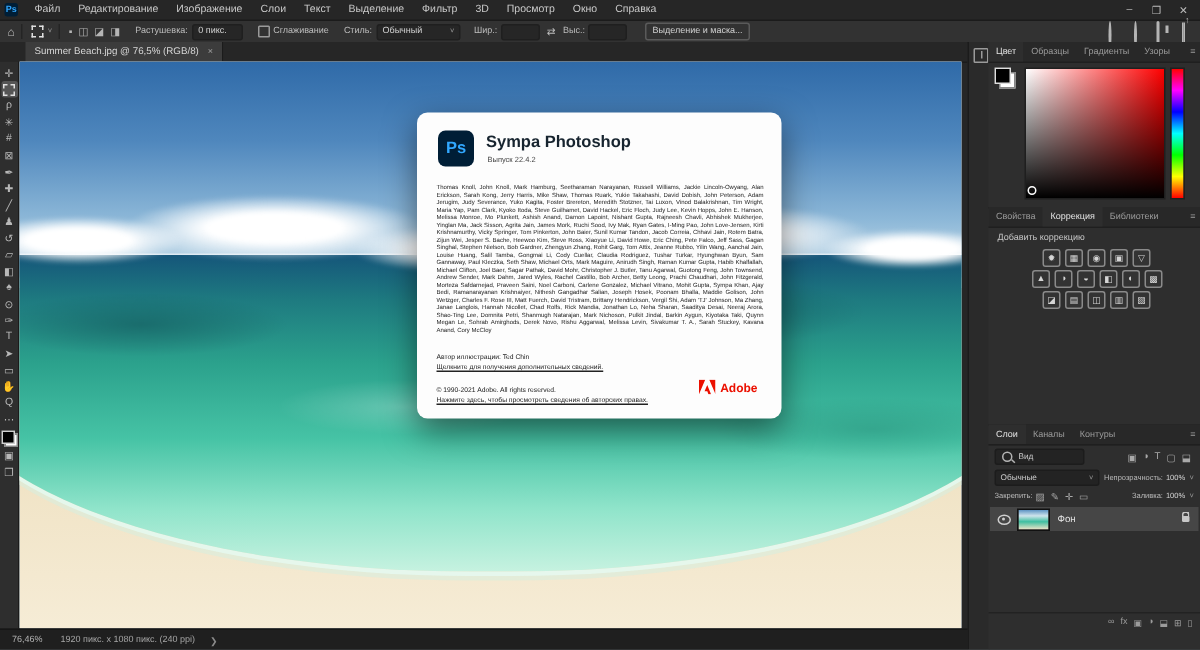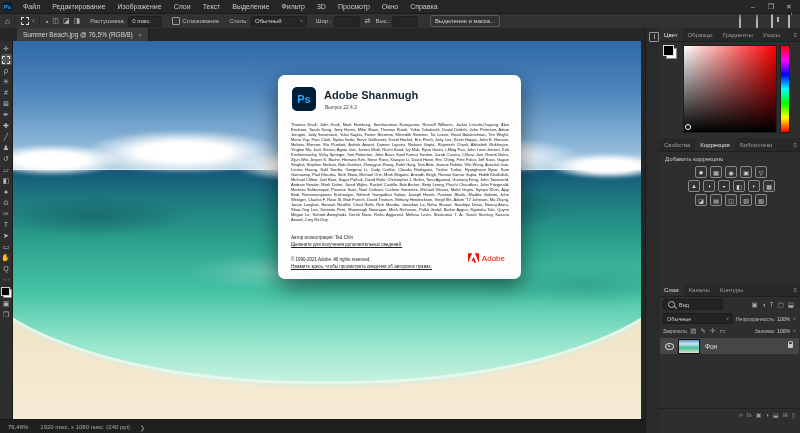--- a/index.html
+++ b/index.html
@@ -78,21 +78,21 @@
               display:flex;align-items:center;justify-content:center;color:#31a8ff;font-weight:bold;font-size:11px;}
   #about-title{position:absolute;left:46px;top:14px;font-size:11px;font-weight:bold;color:#17242f;}
   #about-release{position:absolute;left:47px;top:29px;font-size:5px;color:#444;}
   #credits{position:absolute;left:13px;top:47px;width:218px;font-size:4px;line-height:5px;color:#222;
            text-align:justify;letter-spacing:0;}
   #artist{position:absolute;left:13px;top:160px;font-size:4.5px;color:#222;}
   #more-link{position:absolute;left:13px;top:167px;font-size:4.5px;color:#222;text-decoration:underline;}
   #copyright{position:absolute;left:13px;top:182px;font-size:4.5px;color:#222;}
   #copyright-link{position:absolute;left:13px;top:189px;font-size:4.5px;color:#222;text-decoration:underline;}
   #adobe-brand{position:absolute;right:16px;bottom:16px;display:flex;align-items:center;gap:3px;}
-  #adobe-word{color:#eb1000;font-weight:normal;font-size:8px;}
+  #adobe-word{color:#eb1000;font-weight:bold;font-size:8px;}
   
   #dockstrip{left:645px;top:28px;width:14px;height:405px;background:#2a2a2a;border-left:1px solid #1b1b1b;}
   .strip-ic{position:absolute;left:3px;top:4px;width:8px;height:8px;border:1px solid #9a9a9a;border-radius:1px;}
   .strip-ic::after{content:"";position:absolute;left:1px;top:1px;width:3px;height:5px;border-right:1px solid #9a9a9a;}
   #panels{left:659px;top:28px;width:141px;height:405px;background:#2e2e2e;}
   .ptabs{display:flex;align-items:center;height:13px;background:#282828;border-bottom:1px solid #1f1f1f;
          font-size:6px;color:#9b9b9b;}
   .ptab{padding:0 5px;height:13px;display:flex;align-items:center;}
   .ptab.active{background:#2e2e2e;color:#e2e2e2;}
   .pmenu{margin-left:auto;margin-right:3px;color:#9a9a9a;font-size:6px;}
@@ -237,21 +237,21 @@
   <div id="canvas" class="abs">
     <div id="sky"></div>
     <div id="sand"></div>
     <div id="water"></div>
     <div id="horizon"></div>
     <div id="clouds"></div>
   </div>
 
   <div id="about" class="abs">
     <div id="about-logo">Ps</div>
-    <div id="about-title">Adobe Shanmugh</div>
+    <div id="about-title">Sympa Photoshop</div>
     <div id="about-release">Выпуск 22.4.2</div>
     <div id="credits">Thomas Knoll, John Knoll, Mark Hamburg, Seetharaman Narayanan, Russell Williams, Jackie Lincoln-Owyang, Alan Erickson, Sarah Kong, Jerry Harris, Mike Shaw, Thomas Ruark, Yukie Takahashi, David Dobish, John Peterson, Adam Jerugim, Judy Severance, Yuko Kagita, Foster Brereton, Meredith Stotzner, Tai Luxon, Vinod Balakrishnan, Tim Wright, Maria Yap, Pam Clark, Kyoko Itoda, Steve Guilhamet, David Hackel, Eric Floch, Judy Lee, Kevin Hopps, John E. Hanson, Melissa Monroe, Mo Plunkett, Ashish Anand, Damon Lapoint, Nishant Gupta, Rajneesh Chavli, Abhishek Mukherjee, Yinglan Ma, Jack Sisson, Agrita Jain, James Mork, Ruchi Sood, Ivy Mak, Ryan Gates, I-Ming Pao, John Love-Jensen, Kirti Krishnamurthy, Vicky Springer, Tom Pinkerton, John Baier, Sunil Kumar Tandon, Jacob Correia, Chhavi Jain, Rotem Batra, Zijun Wei, Jesper S. Bache, Heewoo Kim, Steve Ross, Xiaoyue Li, David Howe, Eric Ching, Pete Falco, Jeff Sass, Gagan Singhal, Stephen Nielson, Bob Gardner, Zhengyun Zhang, Rohit Garg, Tom Attix, Jeanne Rubbo, Yilin Wang, Aanchal Jain, Louise Huang, Salil Tamba, Gongmai Li, Cody Cuellar, Claudia Rodriguez, Tushar Turkar, Hyunghwan Byun, Sam Gannaway, Paul Kleczka, Seth Shaw, Michael Orts, Mark Maguire, Anirudh Singh, Raman Kumar Gupta, Habib Khalfallah, Michael Clifton, Joel Baer, Sagar Pathak, David Mohr, Christopher J. Butler, Tanu Agarwal, Guotong Feng, John Townsend, Andrew Sender, Mark Dahm, Jared Wyles, Rachel Castillo, Bob Archer, Betty Leong, Prachi Chaudhari, John Fitzgerald, Morteza Safdarnejad, Praveen Saini, Noel Carboni, Carlene Gonzalez, Michael Vitrano, Mohit Gupta, Sympa Khan, Ajay Bedi, Ramanarayanan Krishnaiyer, Nithesh Gangadhar Salian, Joseph Hosek, Poonam Bhalla, Maddie Golison, John Wetzger, Charles F. Rose III, Matt Fuerch, David Tristram, Brittany Hendrickson, Vergil Shi, Adam 'TJ' Johnson, Ma Zhang, Janae Langlois, Hannah Nicollet, Chad Rolfs, Rick Mandia, Jonathan Lo, Neha Sharan, Saaditya Desai, Neeraj Arora, Shao-Ting Lee, Domnita Petri, Shanmugh Natarajan, Mark Nichoson, Pulkit Jindal, Barkin Aygun, Kiyotaka Taki, Quynn Megan Le, Sohrab Amirghods, Derek Novo, Rishu Aggarwal, Melissa Levin, Sivakumar T. A., Sarah Stuckey, Kavana Anand, Cory McCloy</div>
     <div id="artist">Автор иллюстрации: Ted Chin</div>
     <div id="more-link">Щелкните для получения дополнительных сведений.</div>
     <div id="copyright">© 1990-2021 Adobe. All rights reserved.</div>
     <div id="copyright-link">Нажмите здесь, чтобы просмотреть сведения об авторских правах.</div>
     <div id="adobe-brand">
       <svg width="11" height="10" viewBox="0 0 24 21">
         <path d="M15 0h9v21L15 0zM9 0H0v21L9 0zM12 7.5l5.5 13.5h-3.8l-1.6-4.2h-4z" fill="#eb1000"></path>
       </svg>

